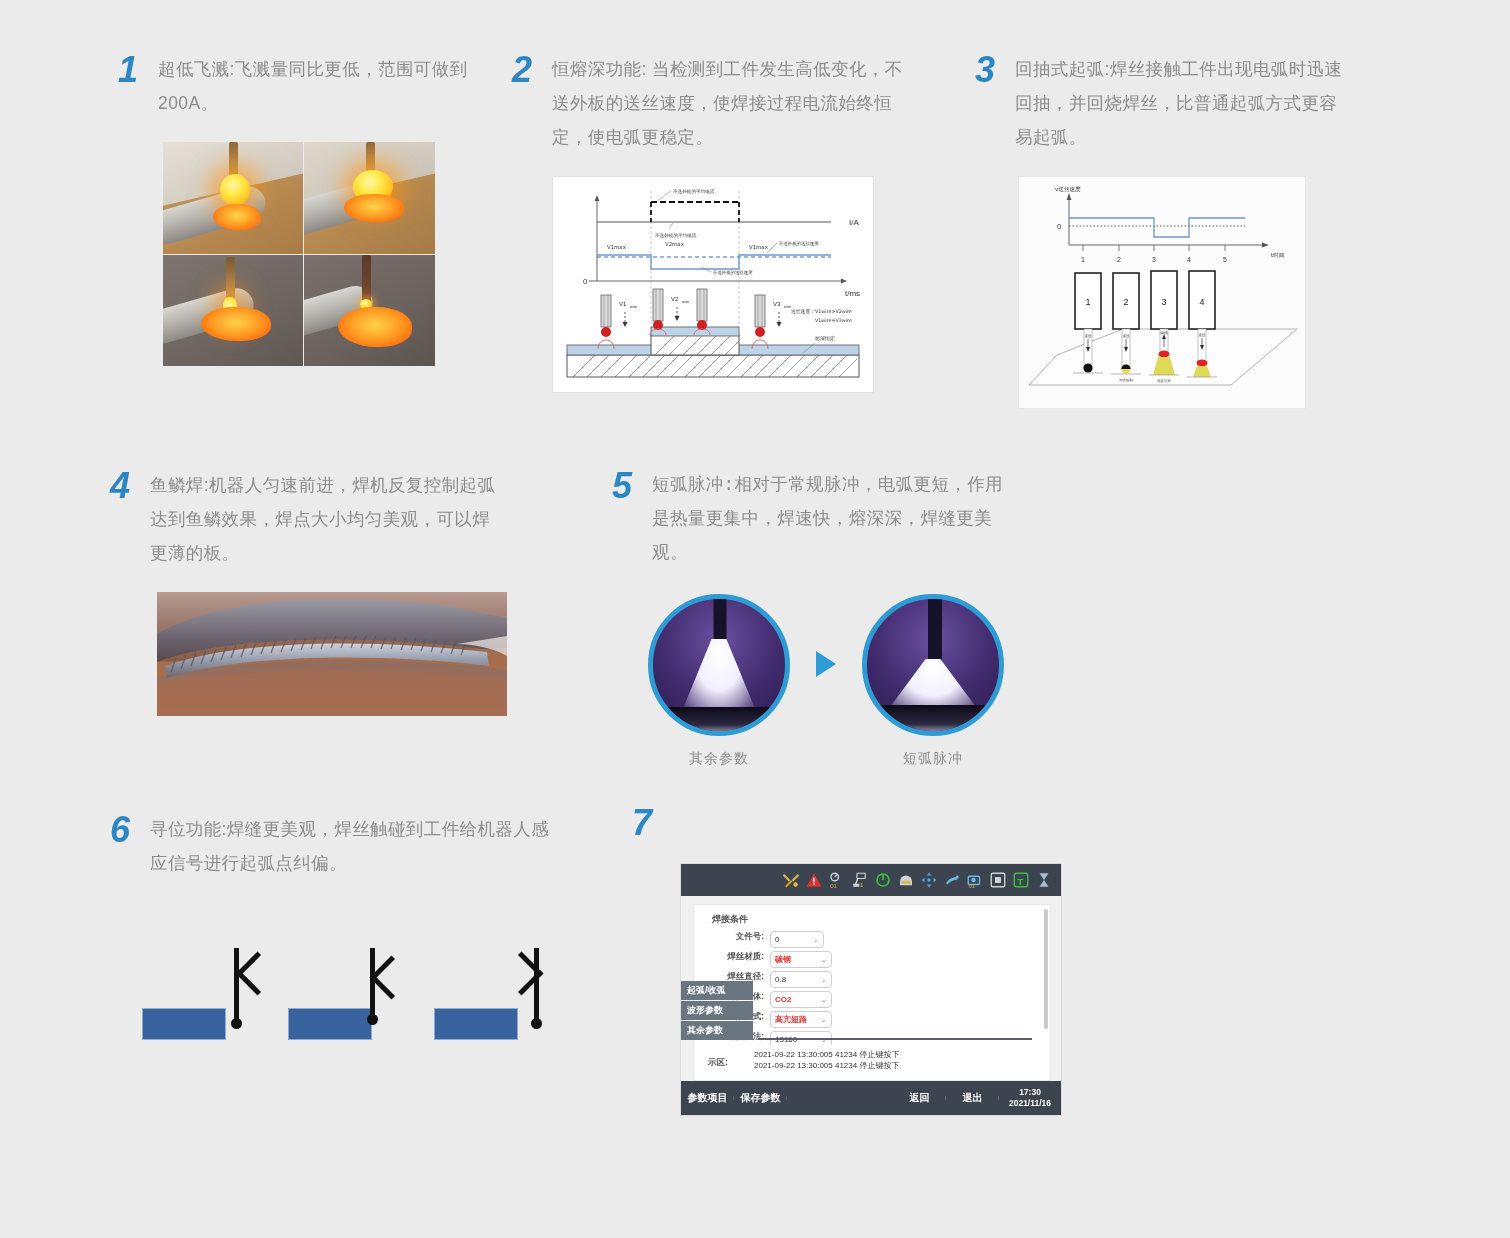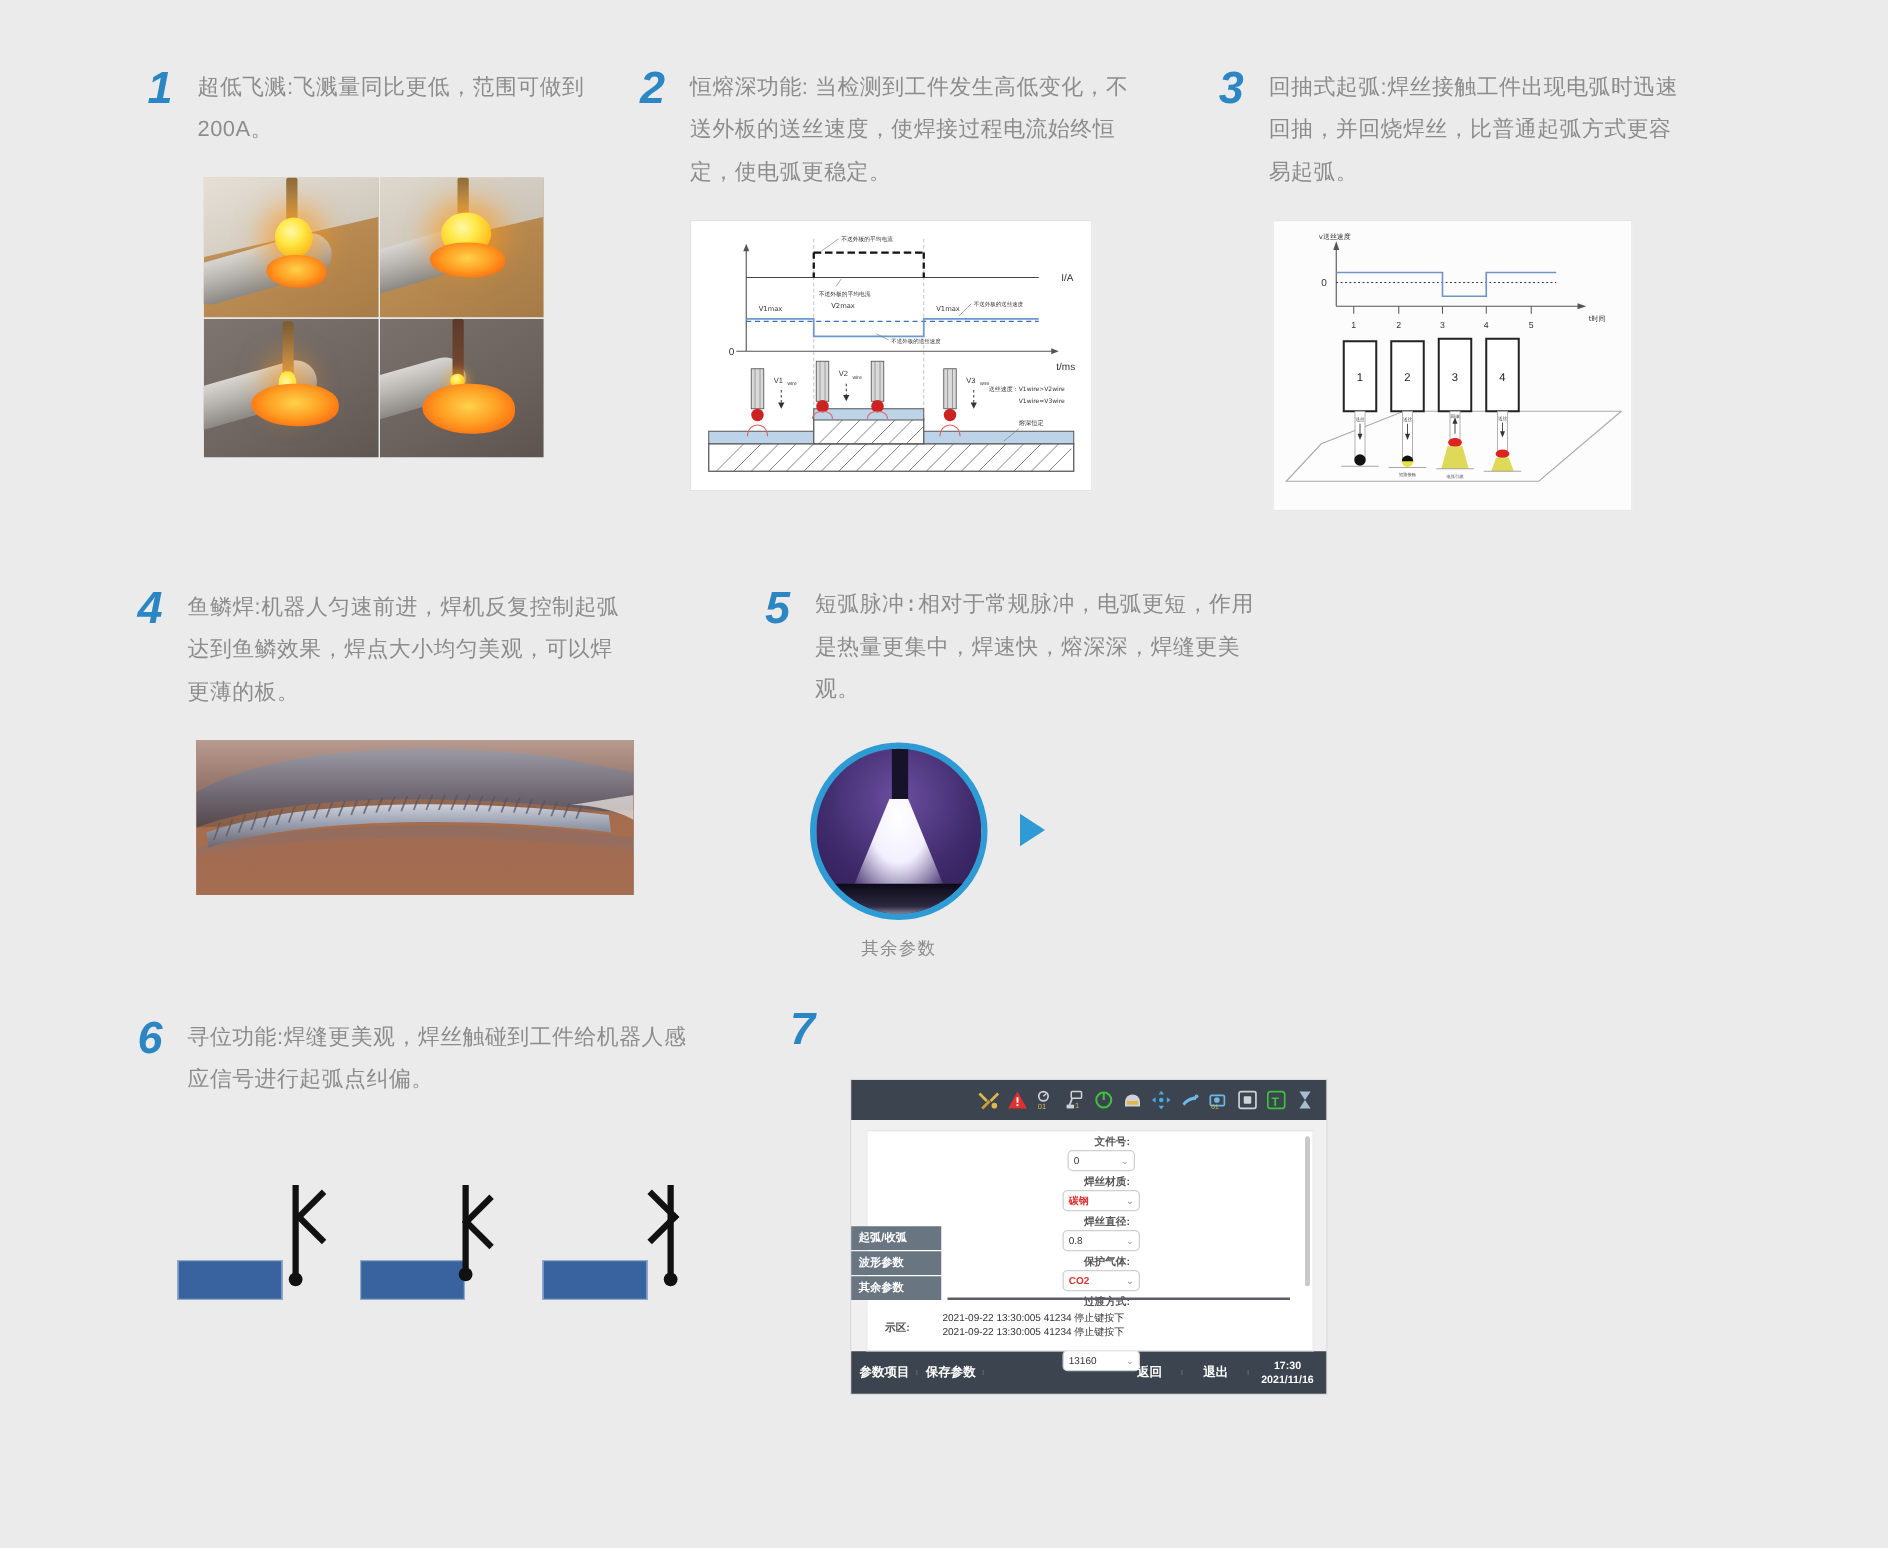--- a/index.html
+++ b/index.html
@@ -99,21 +99,21 @@
   .wire-v{position:absolute;width:5px;background:#111;top:0;}
   .wire-tip{position:absolute;width:11px;height:11px;border-radius:50%;background:#111;}
   .chev{position:absolute;width:26px;height:26px;border-top:5px solid #111;border-left:5px solid #111;}
 
   
   .pendant{width:380px;background:#f0f0f0;position:relative;border:1px solid #dcdcdc;}
   .pd-toolbar{height:32px;background:#3b444f;display:flex;align-items:center;justify-content:flex-end;padding-right:8px;gap:5px;}
   .tbicon{width:18px;height:18px;display:block;}
   .pd-body{background:#fff;margin:8px 10px 0 12px;height:140px;position:relative;border:1px solid #e7e7e7;border-bottom:none;}
   .pd-title{font-size:9px;color:#555;padding:8px 0 2px 18px;font-weight:bold;}
-  .frow{display:flex;align-items:center;margin:3px 0 3px 18px;flex-direction:column;}
+  .frow{display:flex;margin:3px 0 3px 18px;}
   .flabel{font-size:8.5px;color:#555;width:52px;text-align:right;margin-right:6px;font-weight:bold;}
   .fsel{
     border:1px solid #cfcfcf;border-radius:4px;height:15px;min-width:52px;
     display:flex;align-items:center;justify-content:space-between;
     padding:0 4px;font-size:8px;color:#333;background:#fff;
   }
   .fsel.red{color:#e03131;font-weight:bold;}
   .fsel .cv{font-size:7.5px;color:#999;margin-left:6px;}
   .pd-scroll{position:absolute;right:2px;top:4px;width:4px;height:120px;background:#c9c9c9;border-radius:2px;}
   .pd-tabs{position:absolute;left:0;bottom:74px;width:72px;}
@@ -467,20 +467,28 @@
     <div class="pulse-row" style="margin:24px 0 0 36px;">
       <div class="pulse-item">
         <div class="circ">
           <div class="electrode" style="top:-2px;width:13px;height:46px;margin-left:1px;"></div>
           <div class="arc-cone" style="top:40px;width:74px;height:72px;clip-path:polygon(40% 0,60% 0,100% 100%,0 100%);"></div>
           <div class="base-plate" style="top:108px;height:30px;"></div>
         </div>
         <div class="pulse-cap">其余参数</div>
       </div>
       <div class="arrow-right"></div>
+      <div class="pulse-item">
+        <div class="circ">
+          <div class="electrode" style="top:-2px;width:14px;height:66px;margin-left:2px;"></div>
+          <div class="arc-cone" style="top:60px;width:92px;height:52px;clip-path:polygon(42% 0,58% 0,100% 100%,0 100%);"></div>
+          <div class="base-plate" style="top:106px;height:32px;"></div>
+        </div>
+        <div class="pulse-cap">短弧脉冲</div>
+      </div>
     </div>
   </div>
 
   <div class="feature" style="left:110px;top:812px;width:470px;">
     <div class="feat-head">
       <div class="num">6</div>
       <div class="desc" style="width:400px;">寻位功能:焊缝更美观，焊丝触碰到工件给机器人感应信号进行起弧点纠偏。</div>
     </div>
     <div class="seam" style="margin:68px 0 0 32px;">
 
@@ -565,20 +573,21 @@
         <svg class="tbicon" viewBox="0 0 24 24">
             <rect x="3" y="3" width="18" height="18" rx="3" fill="none" stroke="#3dc23d" stroke-width="1.8"></rect>
             <text x="7" y="18" font-size="13" fill="#3dc23d" font-weight="bold" font-family="Liberation Sans, sans-serif">T</text>
           </svg>
         <svg class="tbicon" viewBox="0 0 24 24">
             <path d="M6 3h12l-6 9 6 9H6l6-9z" fill="#a9bdd1"></path>
           </svg>
       </div>
 
       <div class="pd-body">
+        <div class="pd-title">焊接条件</div>
 
         <div class="frow">
           <div class="flabel">文件号:</div>
           <div class="fsel" style="min-width:44px;">
             <span>0</span>
             <span class="cv">⌄</span>
           </div>
         </div>
         <div class="frow">
           <div class="flabel">焊丝材质:</div>

